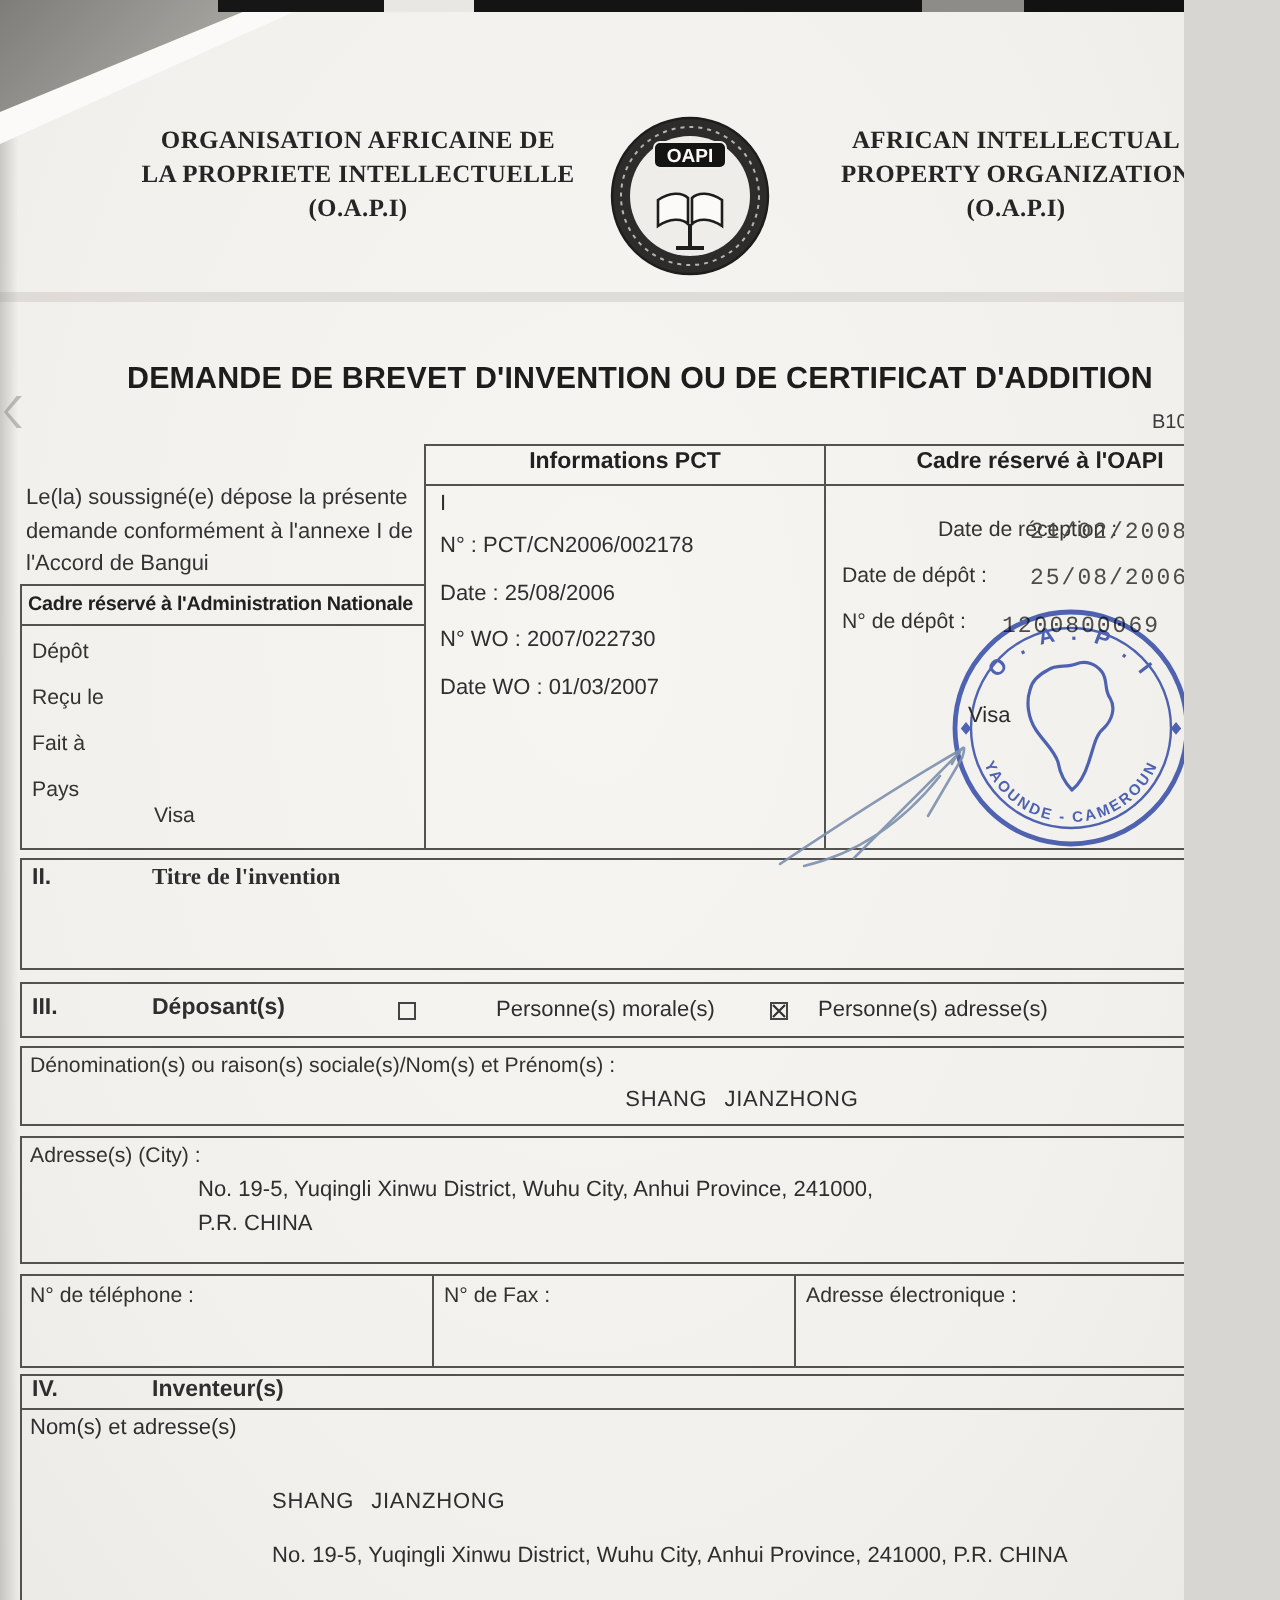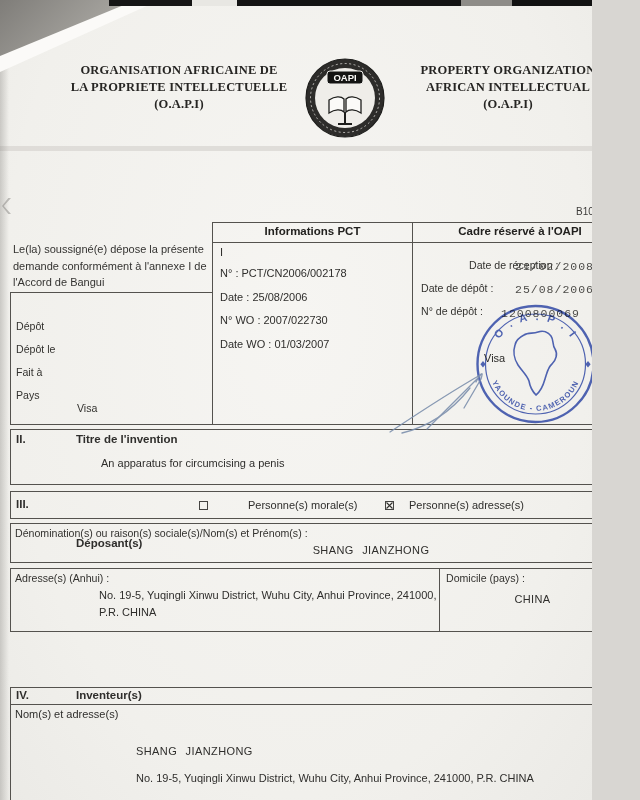--- a/index.html
+++ b/index.html
@@ -93,32 +93,34 @@
       <rect x="24" y="16" width="36" height="13" rx="3" fill="#141413" stroke="#f0efec" stroke-width="1"></rect>
       <text x="42" y="26" text-anchor="middle" font-family="Liberation Sans, sans-serif" font-size="9.5" font-weight="bold" fill="#fbfaf8">OAPI</text>
       <path d="M26,45 C32,41 38,41 41,44 L41,57 C38,54 32,54 26,58 Z" fill="#fbfaf8" stroke="#1d1d1b" stroke-width="1.3"></path>
       <path d="M58,45 C52,41 46,41 43,44 L43,57 C46,54 52,54 58,58 Z" fill="#fbfaf8" stroke="#1d1d1b" stroke-width="1.3"></path>
       <line x1="42" y1="57" x2="42" y2="68" stroke="#1d1d1b" stroke-width="2"></line>
       <line x1="35" y1="69" x2="49" y2="69" stroke="#1d1d1b" stroke-width="2"></line>
     </svg>
   </div>
 
   <div class="org org-en">
+    <div>AFRICAN INTELLECTUAL</div>
     <div>PROPERTY ORGANIZATION</div>
-    <div>AFRICAN INTELLECTUAL</div>
     <div>(O.A.P.I)</div>
   </div>
 
+  <div class="doc-title">DEMANDE DE BREVET D'INVENTION OU DE CERTIFICAT D'ADDITION</div>
   <div class="form-code">B101</div>
 
   <div class="intro">Le(la) soussigné(e) dépose la présente demande conformément à l'annexe I de l'Accord de Bangui</div>
 
   <div class="bx admin-box">
+    <div class="bx-head admin-head">Cadre réservé à l'Administration Nationale</div>
     <div class="abs lbl" style="left:5px;top:27px;">Dépôt</div>
-    <div class="abs lbl" style="left:5px;top:50px;">Dépôt le</div>
+    <div class="abs lbl" style="left:5px;top:50px;">Reçu le</div>
     <div class="abs lbl" style="left:5px;top:73px;">Fait à</div>
     <div class="abs lbl" style="left:5px;top:96px;">Pays</div>
     <div class="abs lbl" style="left:66px;top:109px;">Visa</div>
   </div>
 
   <div class="bx pct-box">
     <div class="bx-head tbl-head">Informations PCT</div>
     <div class="abs txt" style="left:7px;top:23px;">I</div>
     <div class="abs txt" style="left:7px;top:44px;">N° : PCT/CN2006/002178</div>
     <div class="abs txt" style="left:7px;top:68px;">Date : 25/08/2006</div>
@@ -164,52 +166,54 @@
       <g stroke="#7d90ad" stroke-width="1.3" fill="none" stroke-linecap="round" opacity=".9">
         <path d="M18,96 C45,78 80,55 110,38"></path>
         <path d="M30,97 C60,90 82,72 98,52"></path>
         <path d="M55,93 L108,40 M104,46 C108,38 112,34 109,43 L92,72"></path>
       </g>
     </svg>
   </div>
 
   <div class="bx" style="left:10px;top:429px;width:618px;height:56px;">
     <div class="abs sec-num" style="left:5px;top:3px;">II.</div>
-    <div class="abs sec-title" style="left:65px;top:3px;">Titre de l'invention</div>
-    <div class="abs txt" style="left:90px;top:27px;">An apparatus for circumcising a penis</div>
+    <div class="abs sec-title" style="left:65px;top:3px;font-family:Liberation Serif, serif;">Titre de l'invention</div>
   </div>
 
   <div class="bx" style="left:10px;top:491px;width:618px;height:28px;">
     <div class="abs sec-num" style="left:5px;top:6px;">III.</div>
-    <div class="abs sec-title" style="left:65px;top:6px;margin-top:39px;">Déposant(s)</div>
+    <div class="abs sec-title" style="left:65px;top:6px;">Déposant(s)</div>
     <div class="checkbox" style="left:188px;top:9px;"></div>
     <div class="abs txt" style="left:209px;top:7px;margin-left:28px;">Personne(s) morale(s)</div>
     <div class="checkbox" style="left:374px;top:9px;">
       <svg width="7" height="7" viewBox="0 0 7 7" style="display:block;">
         <path d="M0.5,0.5 L6.5,6.5 M6.5,0.5 L0.5,6.5" stroke="#33322f" stroke-width="1.1"></path>
       </svg>
     </div>
     <div class="abs txt" style="left:398px;top:7px;">Personne(s)  adresse(s)</div>
   </div>
 
   <div class="bx" style="left:10px;top:523px;width:618px;height:40px;">
     <div class="abs lbl" style="left:4px;top:3px;">Dénomination(s) ou raison(s) sociale(s)/Nom(s) et Prénom(s) :</div>
     <div class="abs txt name-val" style="left:210px;top:20px;width:300px;text-align:center;">SHANG JIANZHONG</div>
   </div>
 
   <div class="bx" style="left:10px;top:568px;width:618px;height:64px;">
-    <div class="abs lbl" style="left:4px;top:3px;">Adresse(s) (Anhui) :</div>
+    <div class="abs lbl" style="left:4px;top:3px;">Adresse(s) (City) :</div>
     <div class="abs txt" style="left:88px;top:20px;">No. 19-5, Yuqingli Xinwu District, Wuhu City, Anhui Province, 241000,</div>
     <div class="abs txt" style="left:88px;top:37px;">P.R. CHINA</div>
-    <div class="cell-div" style="left:428px;width:189px;">
-      <div class="abs lbl" style="left:6px;top:3px;">Domicile (pays) :</div>
-      <div class="abs txt" style="left:0;top:24px;width:185px;text-align:center;letter-spacing:.4px;">CHINA</div>
-    </div>
-  </div>
-
+  </div>
+
+  <div class="bx" style="left:10px;top:637px;width:618px;height:47px;">
+    <div class="abs lbl" style="left:4px;top:4px;">N° de téléphone :</div>
+    <div class="cell-div" style="left:205px;"></div>
+    <div class="abs lbl" style="left:211px;top:4px;">N° de Fax :</div>
+    <div class="cell-div" style="left:386px;"></div>
+    <div class="abs lbl" style="left:392px;top:4px;">Adresse électronique :</div>
+  </div>
 
   <div style="position:absolute;left:10px;top:687px;width:618px;height:113px;box-sizing:border-box;
               border-left:1px solid #54524e;border-right:1px solid #54524e;border-top:1px solid #54524e;">
     <div style="position:relative;height:16px;border-bottom:1px solid #54524e;">
       <div class="abs sec-num" style="left:5px;top:1px;">IV.</div>
       <div class="abs sec-title" style="left:65px;top:1px;">Inventeur(s)</div>
     </div>
     <div class="abs txt" style="left:4px;top:20px;">Nom(s) et adresse(s)</div>
     <div class="abs txt name-val" style="left:125px;top:57px;">SHANG JIANZHONG</div>
     <div class="abs txt" style="left:125px;top:84px;">No. 19-5, Yuqingli Xinwu District, Wuhu City, Anhui Province, 241000, P.R. CHINA</div>

